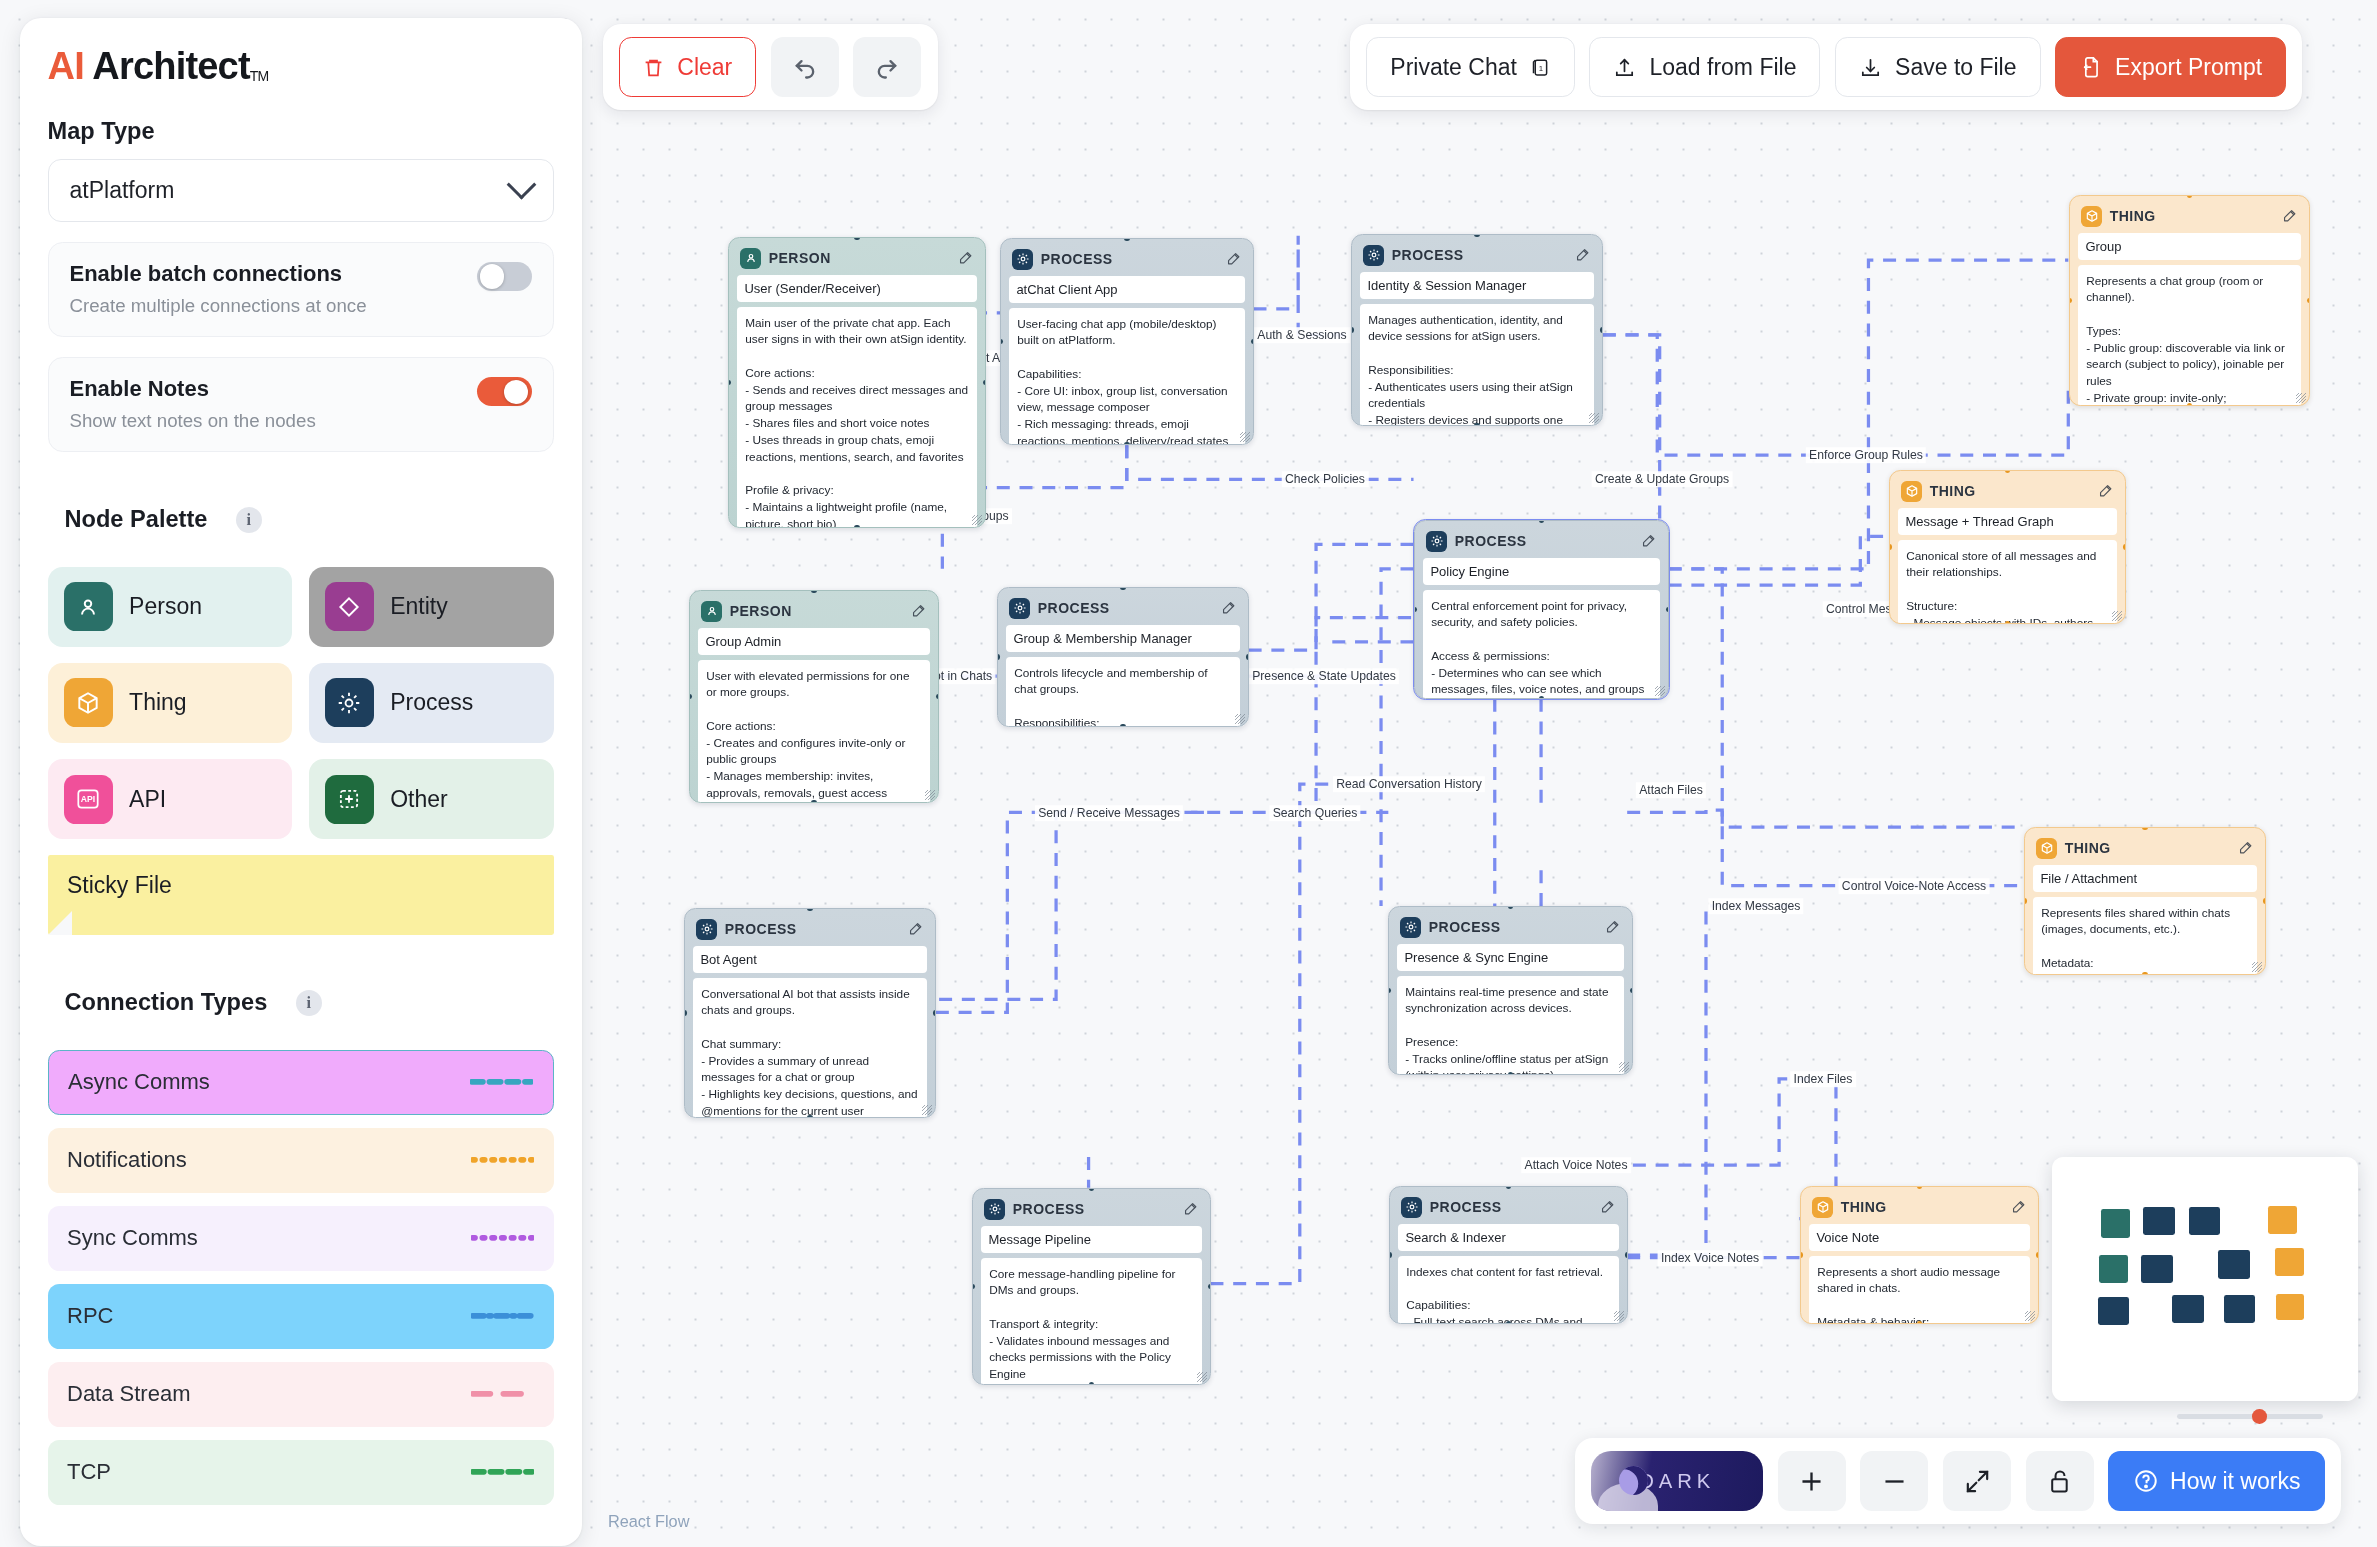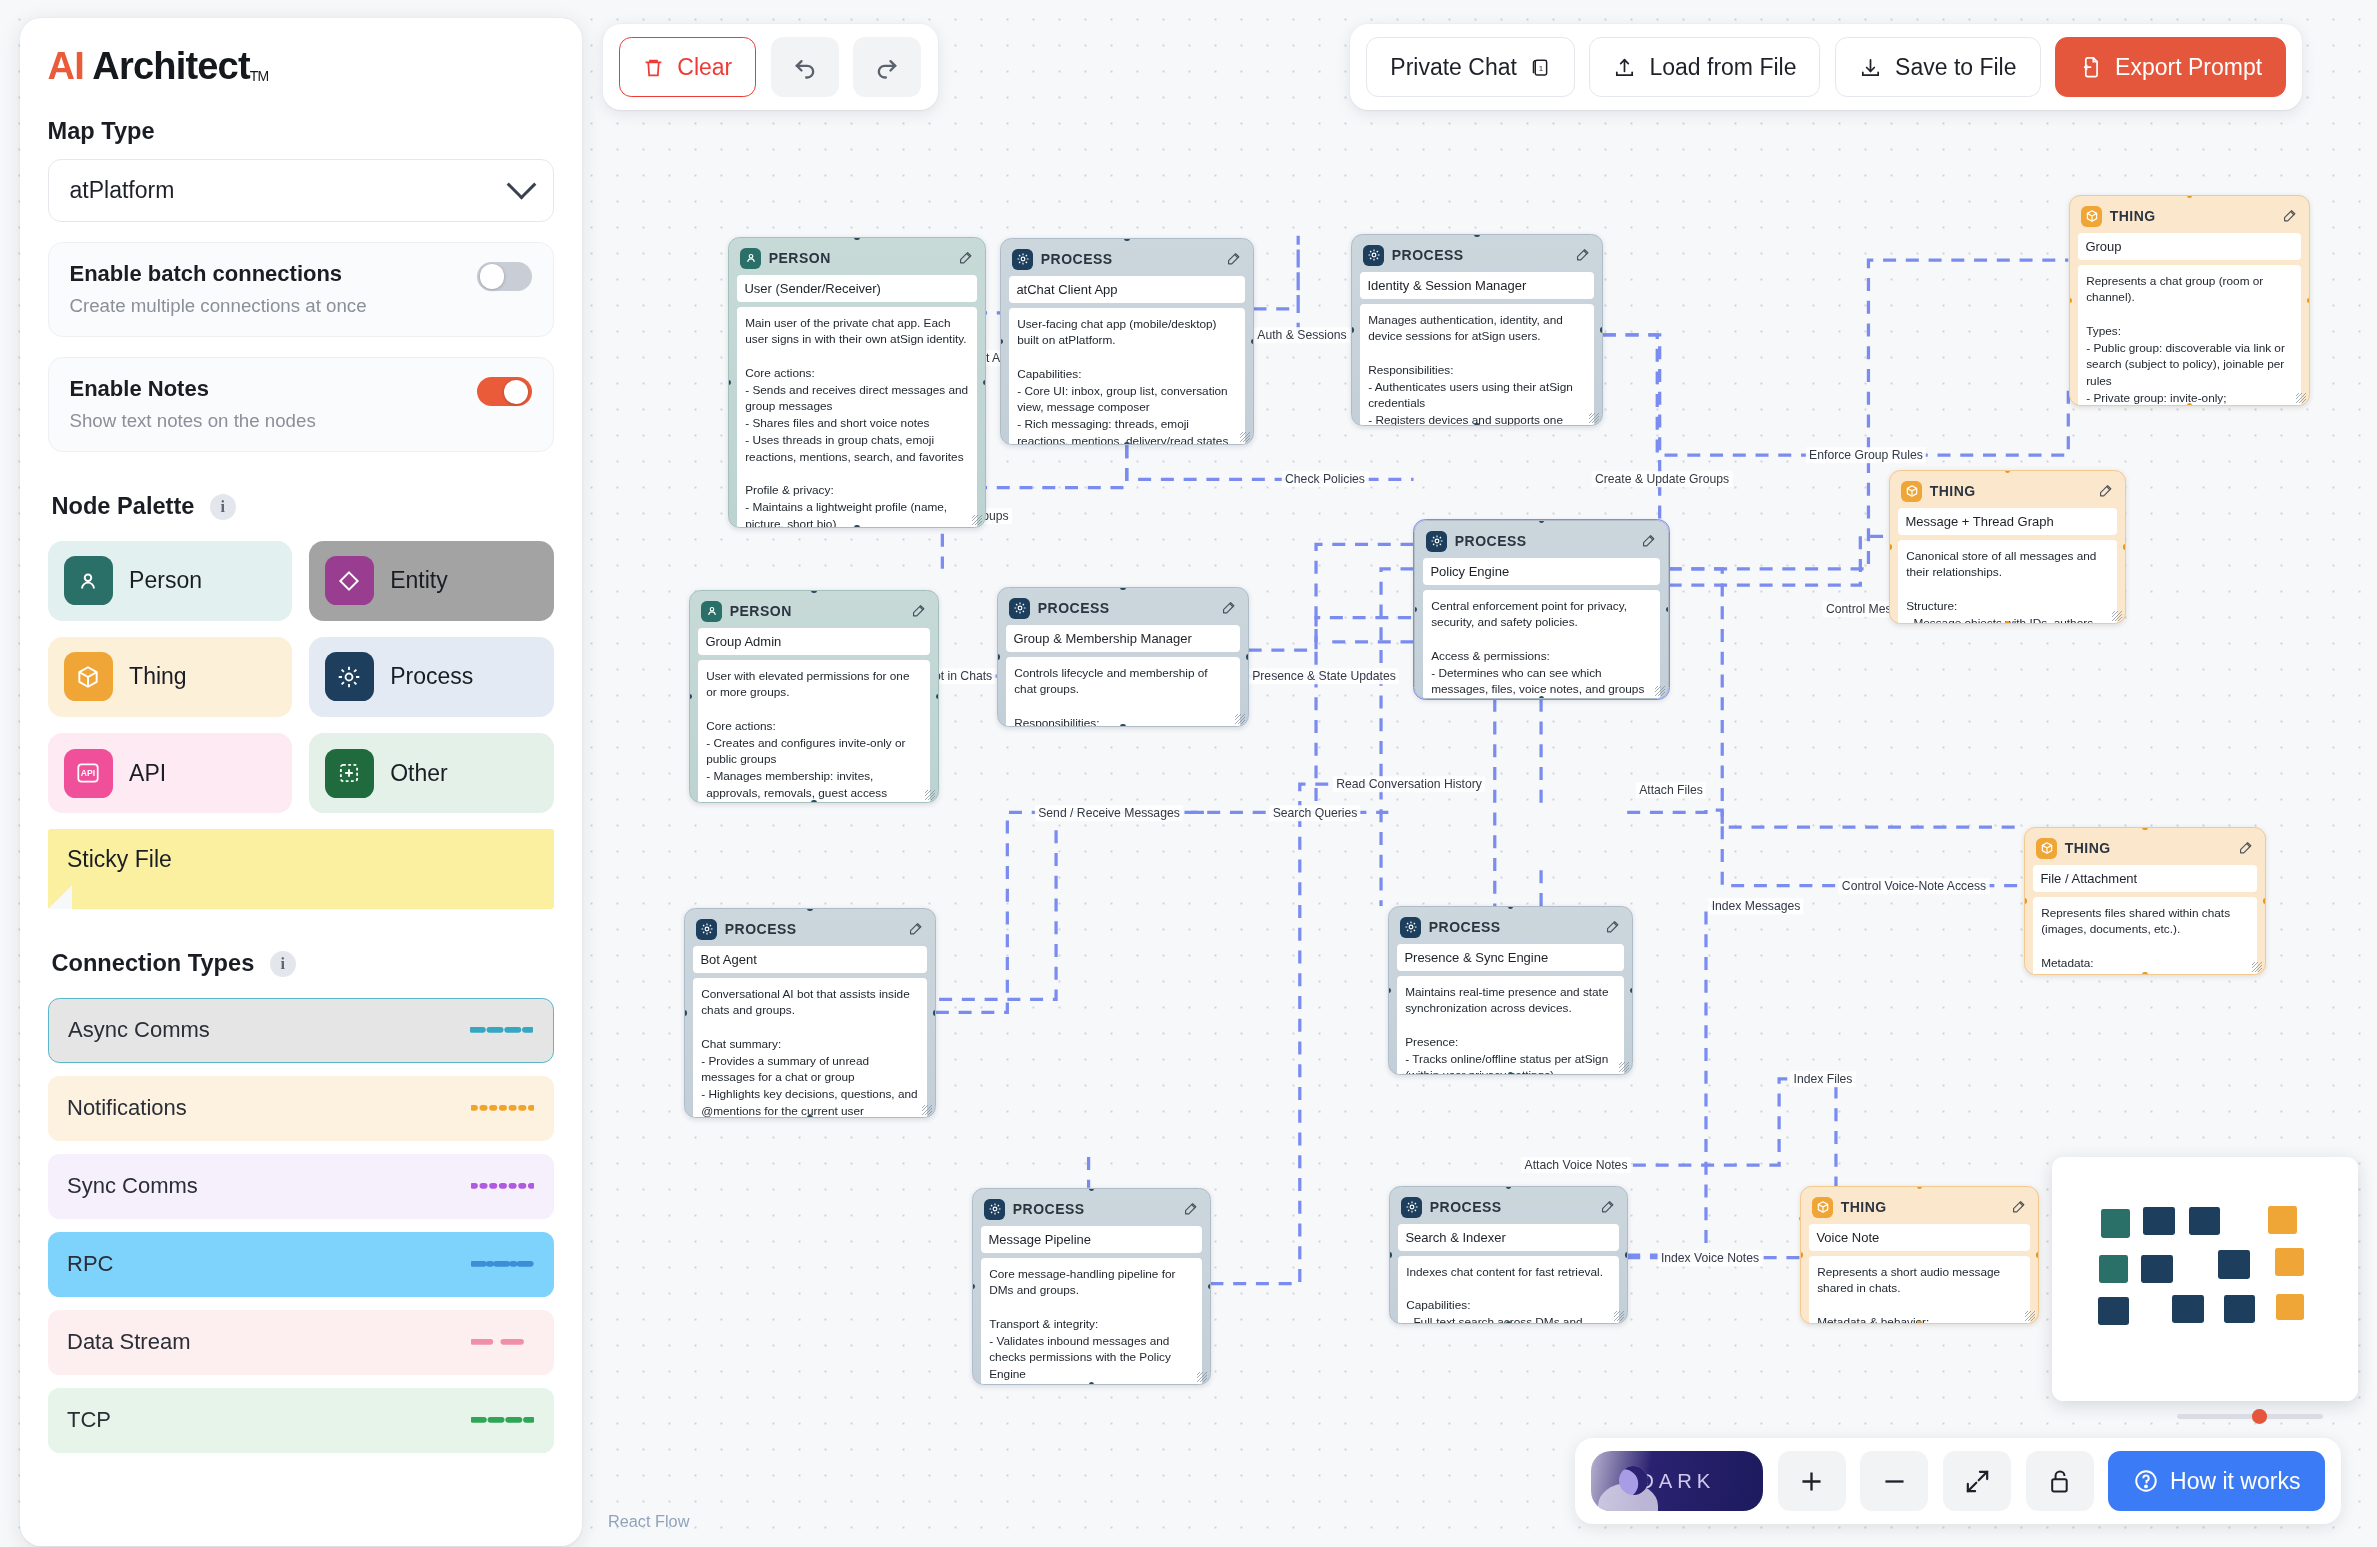--- a/index.html
+++ b/index.html
@@ -29,21 +29,21 @@
     box-shadow: 0 4.9px 21px rgba(20,25,40,.10), 0 0.8px 2.4px rgba(20,25,40,.06);
     padding: 29px 28px 0 28px;
     overflow: hidden;
   }
   .logo { font-size: 38px; font-weight: 700; letter-spacing: -0.8px; color: #15181d; line-height: 1; }
   .logo .ai { color: #ea5b3a; }
   .logo .tm { font-size: 14px; font-weight: 400; vertical-align: bottom; position: relative; top: -1.6px; }
 
   .sec-title { font-size: 23.6px; font-weight: 700; color: #1a1d24; margin-top: 32.5px; margin-bottom: 14.6px; }
   .sec-title-row { display: flex; align-items: center; gap: 11.4px; margin-top: 37px; margin-bottom: 16.3px; }
-  .sec-title-row .sec-title { margin: 4px; }
+  .sec-title-row .sec-title { margin: 17px; }
   .info-badge {
     width: 26px; height: 26px; border-radius: 50%;
     background: #e3e6ec; color: #5d6472;
     font-size: 16.3px; font-weight: 700; font-family: "Liberation Serif", serif;
     display: flex; align-items: center; justify-content: center;
   }
 
   .select-box {
     height: 63px; border: 1.6px solid #e4e7ec; border-radius: 13px;
     display: flex; align-items: center; justify-content: space-between;
@@ -753,21 +753,21 @@
     <div class="pal-label">Other</div>
   </div>
     </div>
   <div class="sticky">Sticky File</div>
 
   <div class="sec-title-row">
     <div class="sec-title">Connection Types</div>
     <div class="info-badge">i</div>
   </div>
   <div id="conn-list">
-  <div class="conn-item sel" style="background:#e5e5e5">
+  <div class="conn-item sel" style="background:#f0abfc">
     <span>Async Comms</span>
     <svg class="dash" viewBox="0 0 78 7">
           <line x1="2" y1="3.5" x2="76" y2="3.5" stroke="#37a6c0" stroke-width="7" stroke-linecap="round" stroke-dasharray="14 8"></line>
         </svg>
   </div>
   <div class="conn-item " style="background:#fdf1e0">
     <span>Notifications</span>
     <svg class="dash" viewBox="0 0 78 7">
           <line x1="2" y1="3.5" x2="76" y2="3.5" stroke="#f0a42a" stroke-width="7" stroke-linecap="round" stroke-dasharray="3 9"></line>
         </svg>

